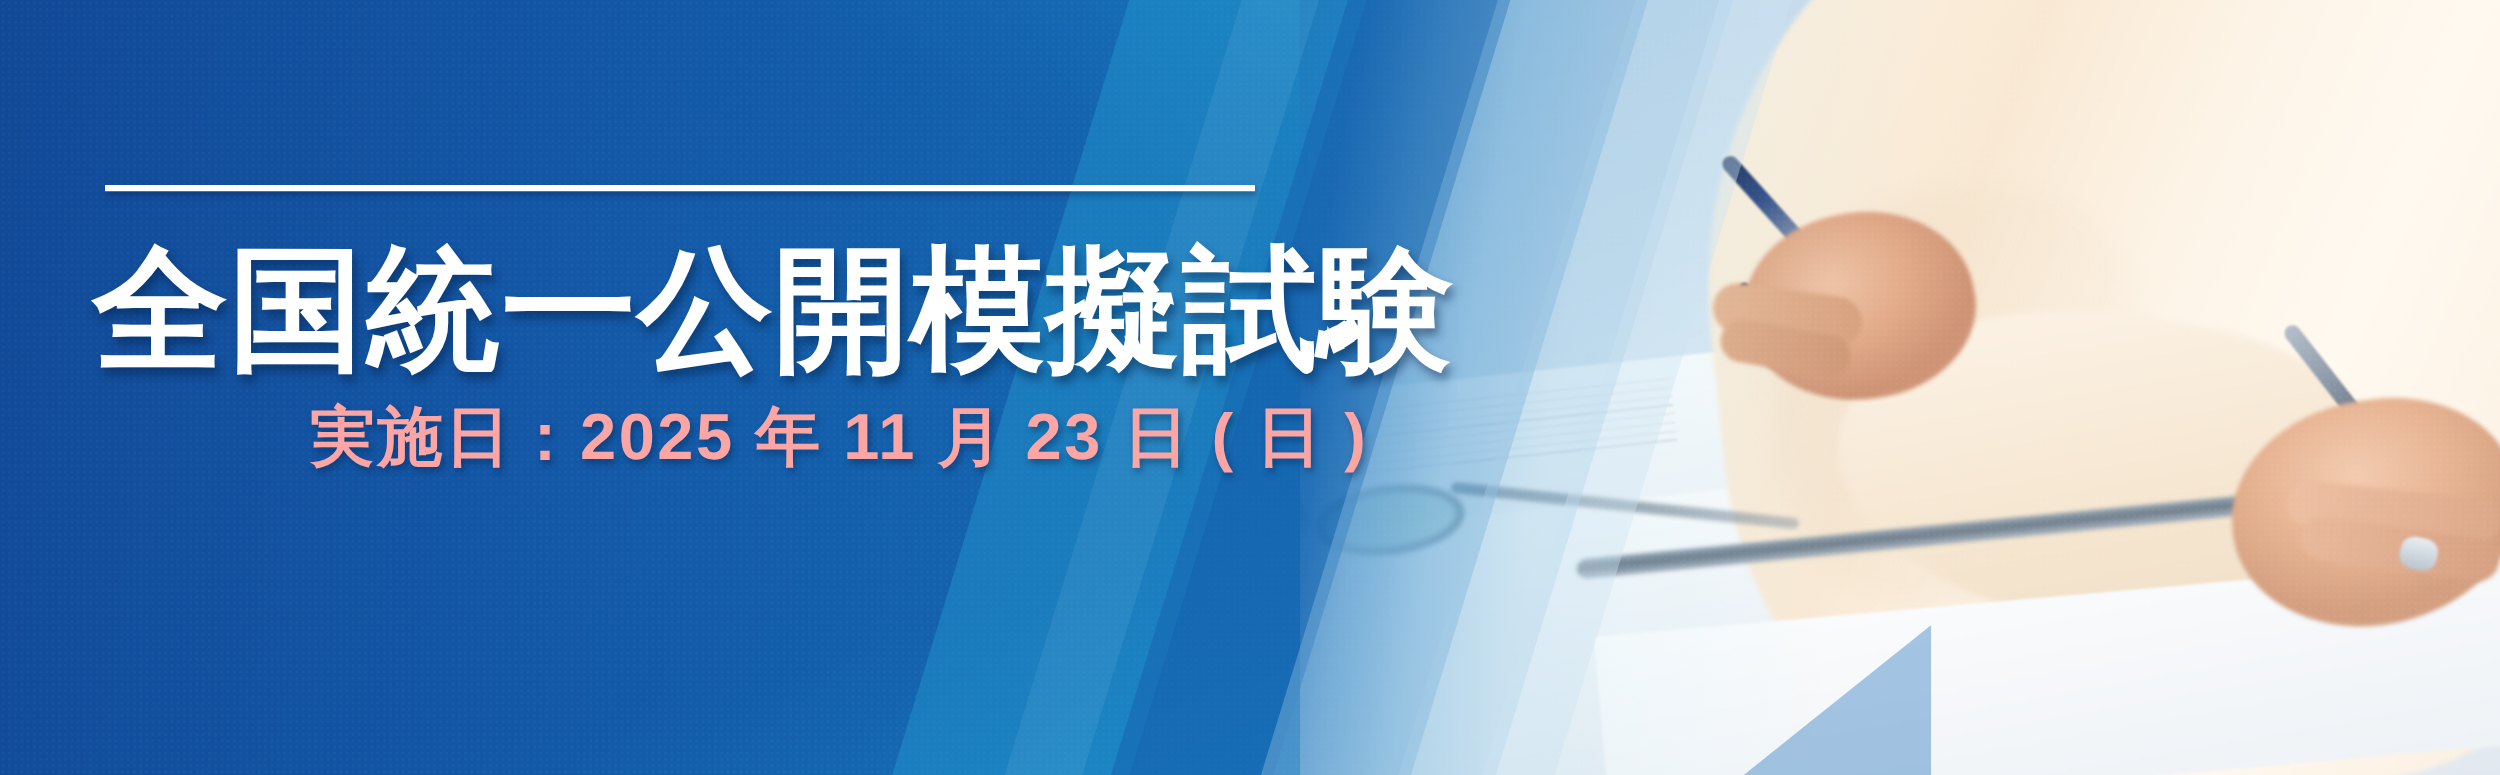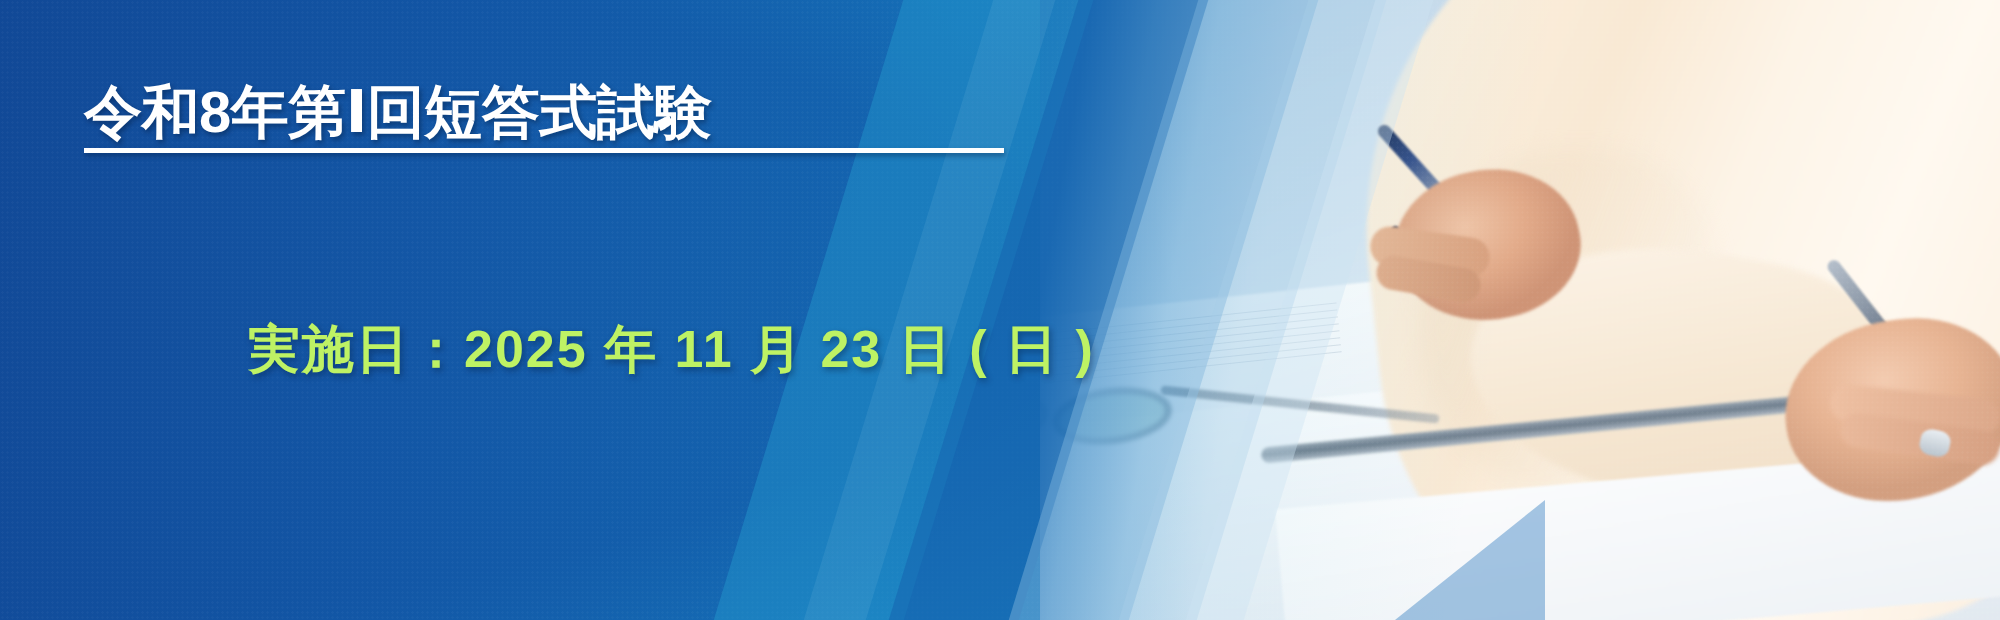--- a/index.html
+++ b/index.html
@@ -303,21 +303,21 @@
     font-size:108px;
     font-weight:700;
     letter-spacing:1px;
     text-shadow:3px 5px 8px rgba(0,26,62,.45);
   }
 
   .dateline{
     position:absolute;
     left:248px; top:315px;
     white-space:nowrap;
-    color:#bef264;
+    color:#fca5a5;
     font-size:52px;
     font-weight:700;
     letter-spacing:2px;
     text-shadow:2px 3px 6px rgba(0,26,62,.42);
   }
 </style>
 </head>
 <body>
 
 <div class="banner">
@@ -362,22 +362,22 @@
     <div class="band band-b"></div>
     <div class="band band-c"></div>
     <div class="band band-d"></div>
     <div class="band band-e"></div>
     <div class="wedge"></div>
   </div>
 
   <div class="content">
 
     <div class="line1">
-      <span class="l1-main">令和8年第Ⅰ回短答式試験</span>
     </div>
 
     <div class="rule"></div>
 
+    <div class="headline">全国統一公開模擬試験</div>
 
     <div class="dateline">実施日：2025 年 11 月 23 日 ( 日 )</div>
 
   </div>
 </div>
 
 </body></html>

